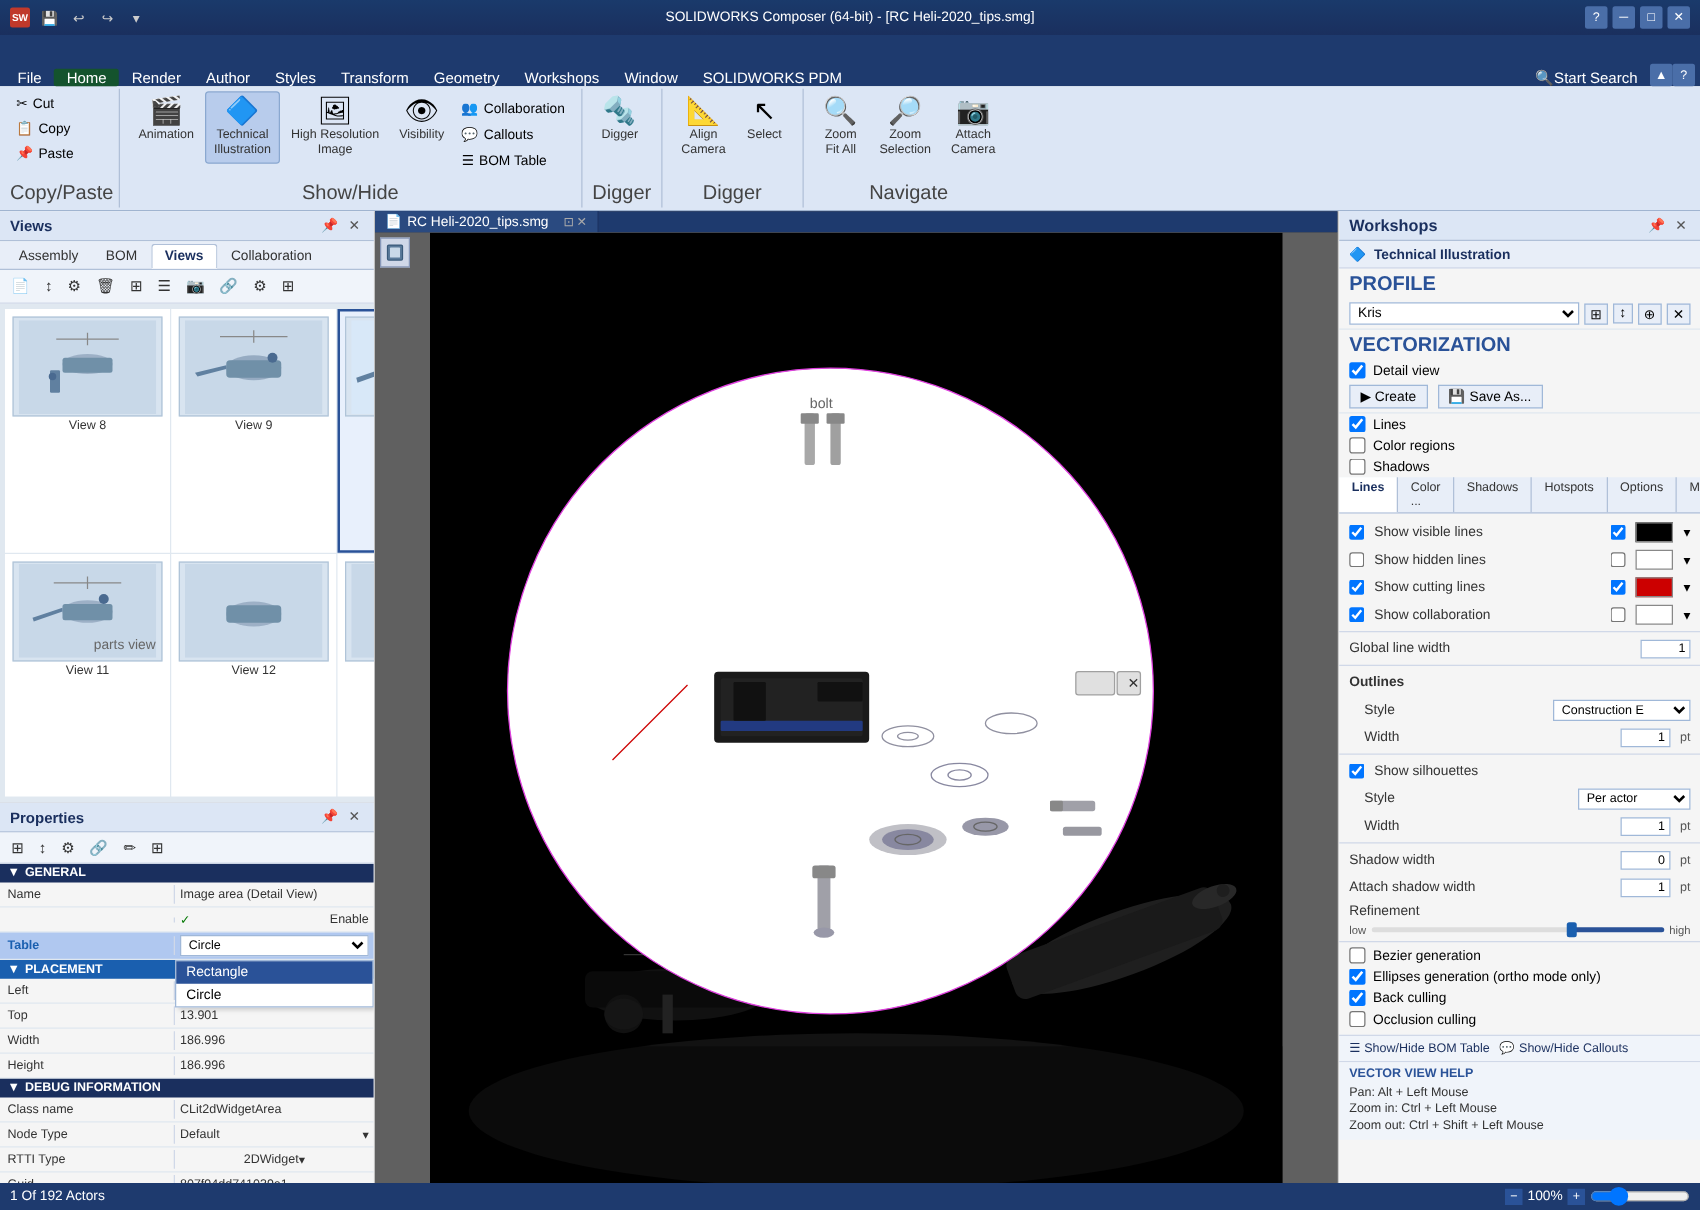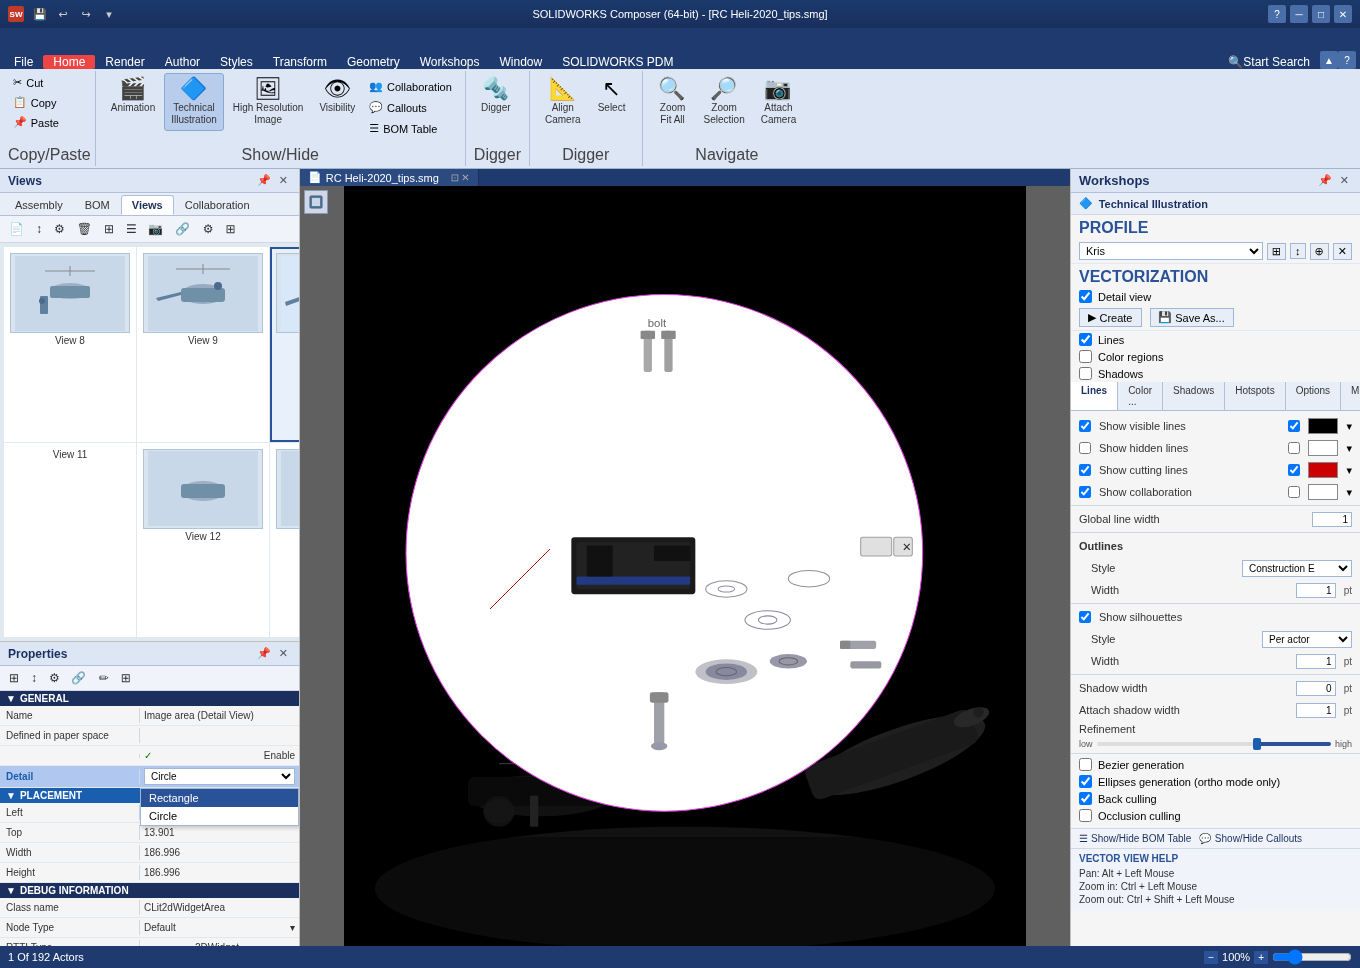--- a/index.html
+++ b/index.html
@@ -34,21 +34,21 @@
     .menu-item {
       padding: 0 10px;
       color: white;
       cursor: pointer;
       display: flex;
       align-items: center;
       font-size: 12px;
       border-radius: 2px;
     }
     .menu-item:hover, .menu-item.active { background: #2a5298; }
-    .menu-item.active { background: #ef4444; }
+    .menu-item.active { background: #14532d; }
 
     
     .ribbon {
       background: #dce6f5;
       border-bottom: 1px solid #a0b4d0;
       display: flex;
       align-items: stretch;
       padding: 2px 4px;
       height: 100px;
     }
@@ -719,20 +719,32 @@
             <circle cx="72" cy="28" r="5" fill="#4a6a90"></circle>
             <line x1="55" y1="20" x2="55" y2="8" stroke="#666" strokewidth="1"></line>
             <line x1="25" y1="14" x2="85" y2="14" stroke="#666" strokewidth="1"></line>
           </svg>
           <div style="position:absolute;bottom:2px;right:2px;background:white;border:1px solid #a0b8d8;padding:1px 3px;font-size:8px;">📄</div>
         </div>
         <div class="view-label">View 10</div>
       </div>
 
       <div class="view-item">
+        <div class="view-thumb">
+          <svg width="110" height="75" viewBox="0 0 110 75">
+            <rect width="110" height="75" fill="#c8d8e8"></rect>
+            <ellipse cx="55" cy="38" rx="20" ry="9" fill="#8aa0b8" opacity="0.7"></ellipse>
+            <rect x="35" y="32" width="40" height="13" rx="2" fill="#7090a8"></rect>
+            <path d="M35 38 L12 46 L11 43 L35 35Z" fill="#6080a0"></path>
+            <circle cx="68" cy="28" r="4" fill="#4a6a90"></circle>
+            <line x1="55" y1="20" x2="55" y2="10" stroke="#888" strokewidth="1"></line>
+            <line x1="28" y1="15" x2="82" y2="15" stroke="#888" strokewidth="1"></line>
+            <text x="60" y="68" fontsize="8" fill="#666">parts view</text>
+          </svg>
+        </div>
         <div class="view-label">View 11</div>
       </div>
 
       <div class="view-item">
         <div class="view-thumb">
           <svg width="110" height="75" viewBox="0 0 110 75">
             <rect width="110" height="75" fill="#c8d8e8"></rect>
             <ellipse cx="55" cy="40" rx="22" ry="10" fill="#8aa0b8" opacity="0.7"></ellipse>
             <rect x="33" y="33" width="44" height="14" rx="3" fill="#7090a8"></rect>
           </svg>
@@ -777,33 +789,29 @@
 
         <div class="props-section-header">
           <span>▼</span>
           <span>GENERAL</span>
         </div>
         <div class="prop-row">
           <div class="prop-label">Name</div>
           <div class="prop-value">Image area (Detail View)</div>
         </div>
         <div class="prop-row">
-          <div class="prop-label">Defined in paper space</div>
-          <div class="prop-value"></div>
-        </div>
-        <div class="prop-row">
           <div class="prop-label"></div>
           <div class="prop-value">
             <span class="checkmark">✓</span>
             <span> Enable</span>
           </div>
         </div>
 
         <div class="prop-row highlighted" style="position:relative;">
-          <div class="prop-label blue">Detail</div>
+          <div class="prop-label blue">Table</div>
           <div class="prop-value" style="position:relative;width:100%;">
             <select class="prop-select">
               <option>Circle</option>
             </select>
           </div>
         </div>
 
         <div style="position:relative;z-index:200;">
           <div class="dropdown-overlay" style="margin-left:140px;width:calc(100% - 140px);">
             <div class="dropdown-item selected">Rectangle</div>

